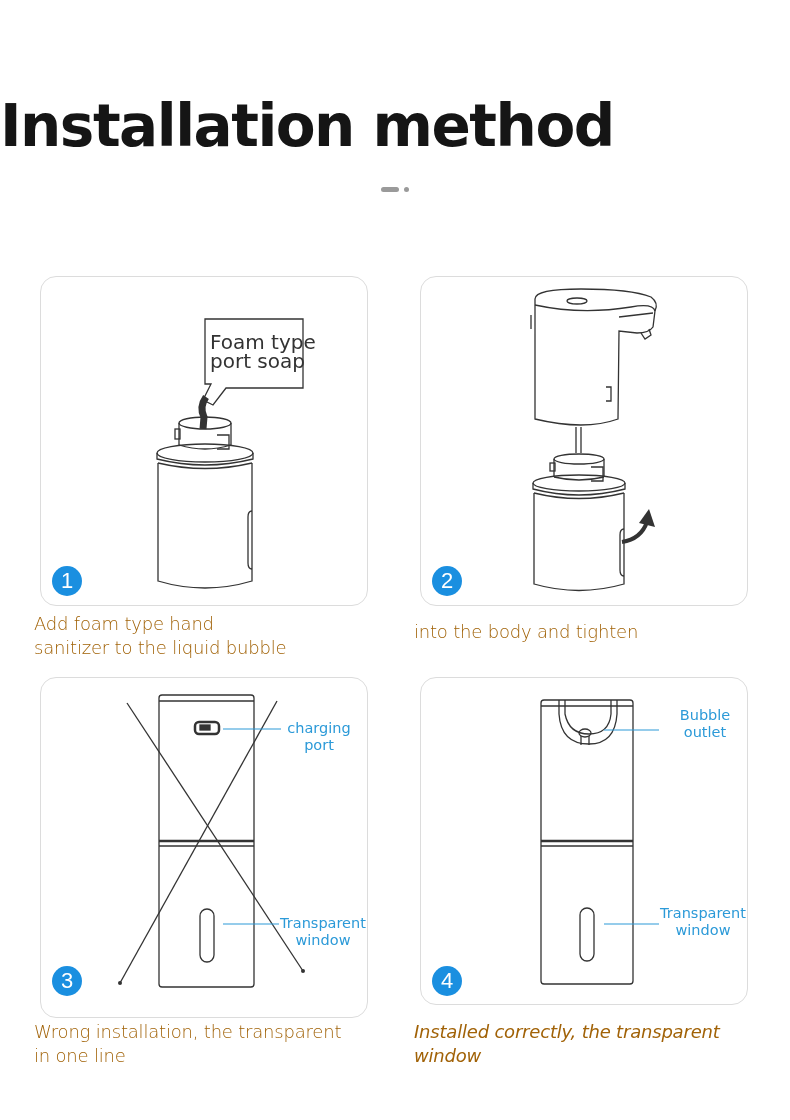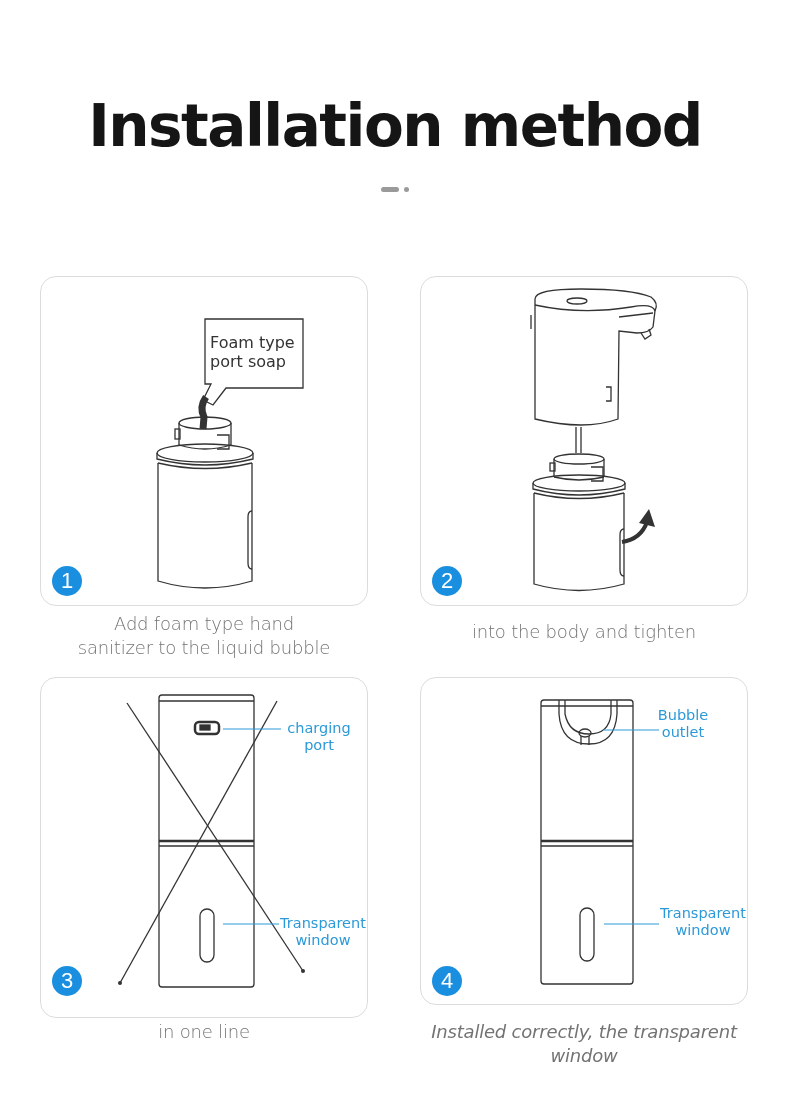--- a/index.html
+++ b/index.html
@@ -1,43 +1,43 @@
 <!DOCTYPE html>
 <html><head>
 <meta charset="utf-8">
 <style>
   html, body { margin: 0; padding: 0; background: #ffffff; }
   body { width: 790px; height: 1120px; position: relative; overflow: hidden; font-family: "DejaVu Sans", sans-serif; }
   .title {
-    position: absolute; left: 0; top: 92px; width: 790px; text-align: center;
+    position: absolute; left: 0; top: 92px; width: 790px; 
     font-family: "DejaVu Sans", sans-serif; font-weight: bold; font-size: 58px;
     letter-spacing: -1.5px; color: #151515;
   }
   .divider { position: absolute; top: 187px; left: 381px; height: 5px; }
   .divider .bar { position: absolute; left: 0; top: 0; width: 18px; height: 5px; border-radius: 3px; background: #9a9a9a; }
   .divider .dot { position: absolute; left: 23px; top: 0; width: 5px; height: 5px; border-radius: 50%; background: #9a9a9a; }
 
   .card {
     position: absolute; width: 328px; border: 1px solid #dcdcdc; border-radius: 16px; background: #fff; box-sizing: border-box;
   }
   .card svg.art { position: absolute; left: 0; top: 0; }
   .badge {
     position: absolute; left: 11px; width: 30px; height: 30px; border-radius: 50%;
     background: #1a8fe0; color: #fff; font-family: "Liberation Sans", sans-serif; font-size: 22px;
     line-height: 30px; text-align: center;
   }
   .caption {
-    position: absolute; width: 340px; text-align: center; color: #737373;
+    position: absolute; width: 340px; text-align: left; color: #a16207;
     font-family: "DejaVu Sans", sans-serif; font-weight: 200; font-size: 18px; line-height: 24px; letter-spacing: -0.2px;
   }
   .label-blue {
     position: absolute; color: #2c9ad8; font-family: "DejaVu Sans", sans-serif; font-size: 14.5px; line-height: 17px; text-align: center;
   }
   .label-dark {
-    position: absolute; color: #333; font-family: "DejaVu Sans", sans-serif; font-size: 16px; line-height: 19px;
+    position: absolute; color: #333; font-family: "DejaVu Sans", sans-serif; font-size: 20px; line-height: 19px;
   }
 </style>
 </head>
 <body>
 
 <div class="title">Installation method</div>
 <div class="divider">
   <div class="bar"></div>
   <div class="dot"></div>
 </div>
@@ -138,20 +138,21 @@
     <div>charging</div>
     <div>port</div>
   </div>
   <div class="label-blue" style="left:236px; top:237px; width:92px;">
     <div>Transparent</div>
     <div>window</div>
   </div>
   <div class="badge" style="top:288px;">3</div>
 </div>
 <div class="caption" style="left:34px; top:1020px;">
+  <div>Wrong installation, the transparent</div>
   <div>in one line</div>
 </div>
 
 <div class="card" style="left:420px; top:677px; height:328px;">
   <svg class="art" width="328" height="328" viewBox="0 0 328 328">
     <g fill="none" stroke="#333" stroke-width="1.3">
       <rect x="120" y="22" width="92" height="284" rx="3"></rect>
       <path d="M120 28 L212 28"></path>
       <path d="M120 163 L212 163" stroke-width="2.5"></path>
       <path d="M120 168 L212 168"></path>
@@ -159,21 +160,21 @@
       <path d="M144 22 L144 36 Q148 56 168 56 Q188 56 190 36 L190 22"></path>
       <ellipse cx="164" cy="55" rx="6" ry="4"></ellipse>
       <path d="M160 58 L160 67 M168 58 L168 67"></path>
       <rect x="159" y="230" width="14" height="53" rx="7"></rect>
     </g>
     <g stroke="#2c9ad8" stroke-width="1.2">
       <path d="M183 52 L238 52"></path>
       <path d="M183 246 L238 246"></path>
     </g>
   </svg>
-  <div class="label-blue" style="left:222px; top:29px; width:80px;">
+  <div class="label-blue" style="left:244px; top:29px; width:80px;">
     <div>Bubble</div>
     <div>outlet</div>
   </div>
   <div class="label-blue" style="left:236px; top:227px; width:92px;">
     <div>Transparent</div>
     <div>window</div>
   </div>
   <div class="badge" style="top:288px;">4</div>
 </div>
 <div class="caption" style="left:414px; top:1020px;font-style:italic;">

